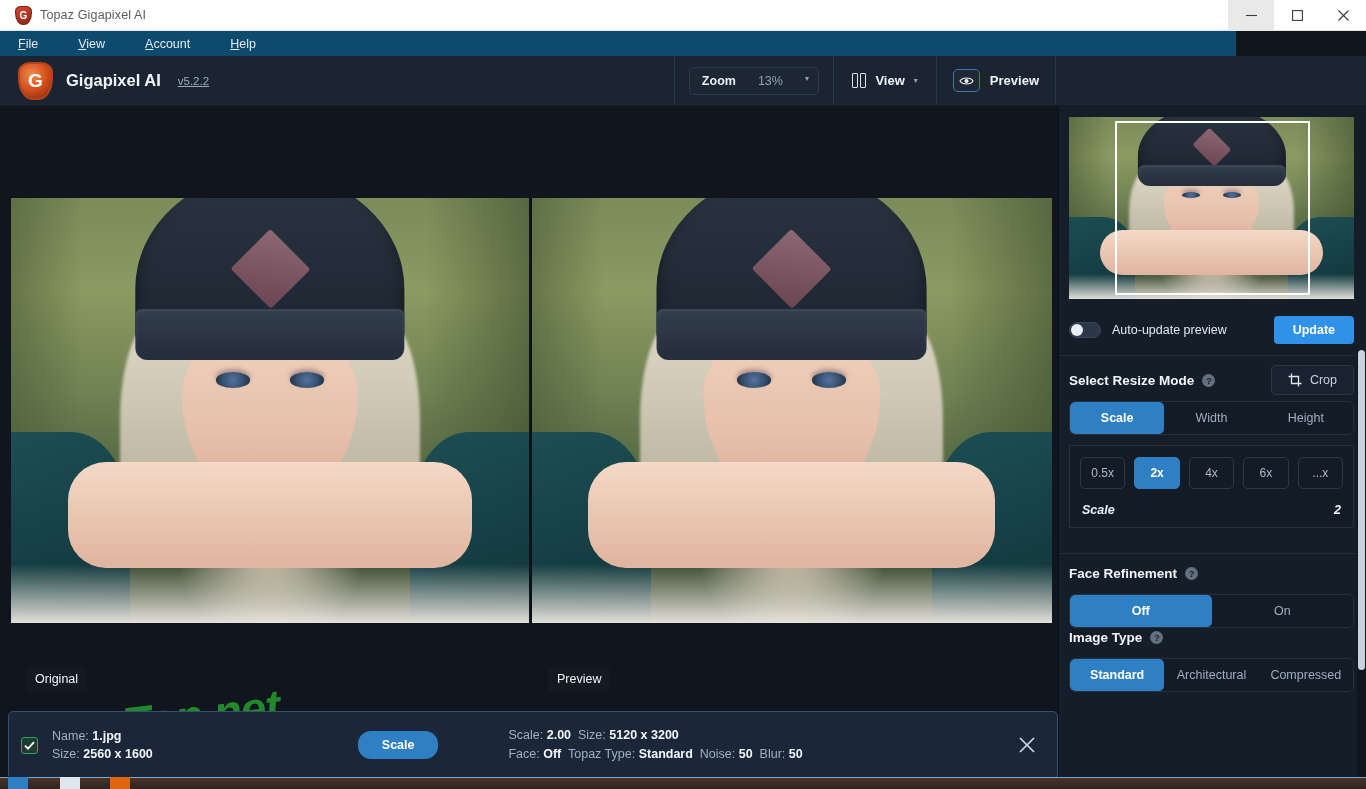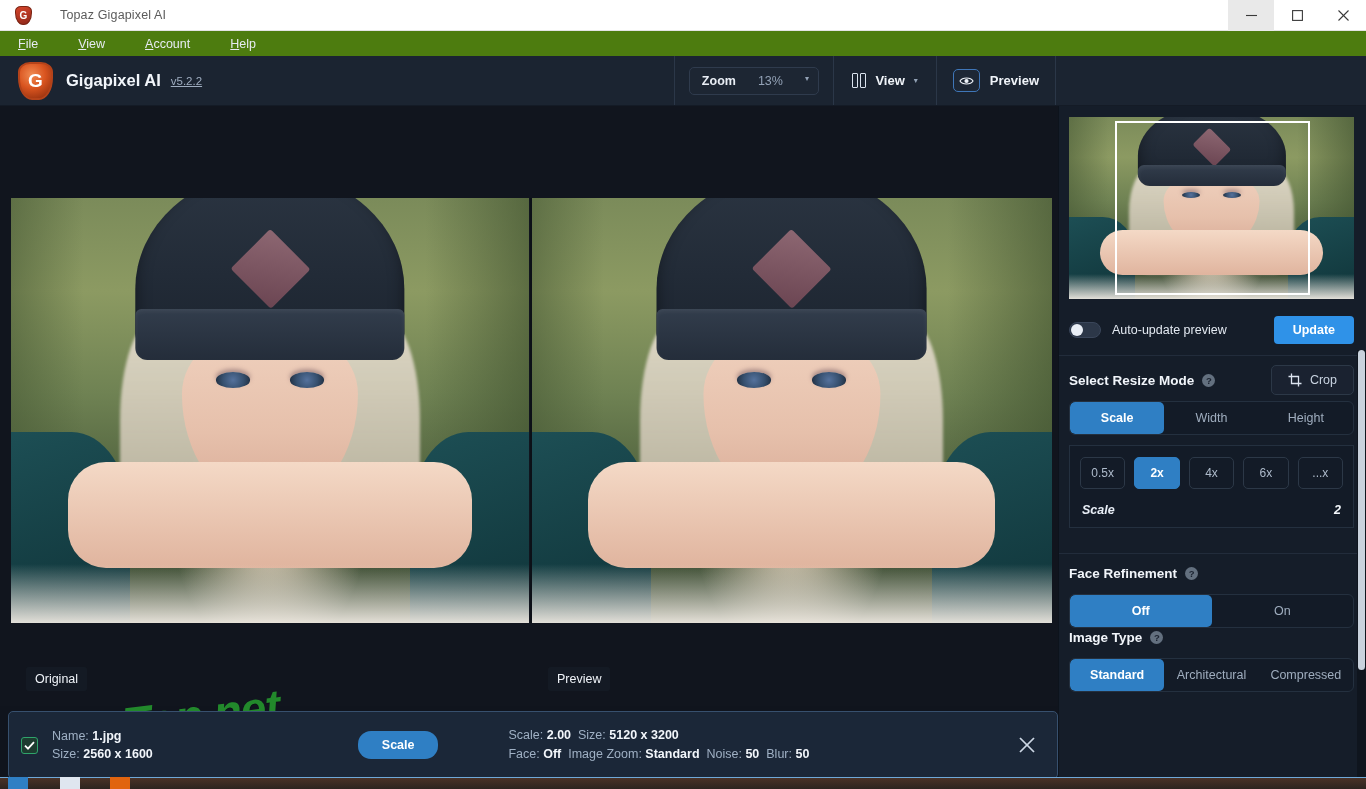--- a/index.html
+++ b/index.html
@@ -20,34 +20,34 @@
   .tb-logo { margin-left:15px; width:17px; height:19px; position:relative; }
   .shield {
     width:17px; height:19px;
     background:linear-gradient(160deg,#d6452c,#8d2718);
     border-radius:6px 6px 8px 8px / 5px 5px 12px 12px;
     display:flex; align-items:center; justify-content:center;
     font-size:10px; font-weight:bold; color:#ffffff;
     border:1px solid #7a2414;
   }
   .tb-title {
-    margin-left:28px; font-size:12.5px; color:#5b5b5b; letter-spacing:.15px;
+    margin-left:8px; font-size:12.5px; color:#5b5b5b; letter-spacing:.15px;
   }
   .wctrls { position:absolute; right:0; top:0; height:31px; display:flex; }
   .wbtn {
     width:46px; height:31px; display:flex; align-items:center; justify-content:center;
     color:#4a4a4a;
   }
   .wbtn.active { background:#e9e9e9; }
   .wbtn svg { display:block; }
 
   
   .menubar {
-    position:absolute; top:31px; left:0; width:1366px; height:25px;
-    background:#4d7c0f; display:flex; align-items:center; padding-left:18px;
+    position:absolute; top:31px; left:0; width:1236px; height:25px;
+    background:#0c4a6e; display:flex; align-items:center; padding-left:18px;
   }
   .menuitem {
     font-size:12.5px; color:#e6ebf2; margin-right:40px; position:relative;
   }
   .menuitem .acc { text-decoration:underline; }
 
   
   .appheader {
     position:absolute; top:56px; left:0; width:1366px; height:50px;
     background:#1b2431; display:flex; align-items:center;
@@ -59,21 +59,21 @@
     background:radial-gradient(circle at 38% 32%, #f08b52, #d9541f 45%, #9c3410 85%);
     border-radius:12px 12px 14px 14px / 10px 10px 22px 22px;
     display:flex; align-items:center; justify-content:center;
     border:2px solid #b4431a;
   }
   .brand-logo span {
     font-size:19px; font-weight:bold; color:#ffffff; line-height:1;
     margin-top:-1px;
   }
   .brand-name { margin-left:13px; font-size:16.5px; font-weight:bold; color:#f2f6fb; }
-  .brand-ver { margin-left:10px; font-size:11.5px; color:#9eacbf;text-decoration:underline; }
+  .brand-ver { margin-left:17px; font-size:11.5px; color:#9eacbf;text-decoration:underline; }
 
   .hdr-tools { position:absolute; right:310px; top:0; height:49px; display:flex; align-items:center; }
   .hsep { width:1px; height:49px; background:#2b3748; }
   .zoomgrp { display:flex; align-items:center; padding:0 14px; }
   .zoombox {
     display:flex; align-items:flex-start; gap:22px;
     border:1px solid #2f3b4d; border-radius:5px;
     padding:6px 9px 6px 12px; background:#1d2633;
   }
   .zoomlabel { font-size:12.5px; color:#e9eef5; font-weight:bold; }
@@ -452,21 +452,21 @@
     <div class="settinfo">
       <div class="fi-row">
         <span>Scale:</span>
         <b>2.00</b>&nbsp;
         <span>Size:</span>
         <b>5120 x 3200</b>
       </div>
       <div class="fi-row">
         <span>Face:</span>
         <b>Off</b>&nbsp;
-        <span>Image Zoom:</span>
+        <span>Topaz Type:</span>
         <b>Standard</b>&nbsp;
         <span>Noise:</span>
         <b>50</b>&nbsp;
         <span>Blur:</span>
         <b>50</b>
       </div>
     </div>
     <div class="closebtn">
       <svg width="16" height="16" viewBox="0 0 16 16">
           <line x1="1" y1="1" x2="15" y2="15" stroke="#ccd7e5" stroke-width="1.7"></line>

